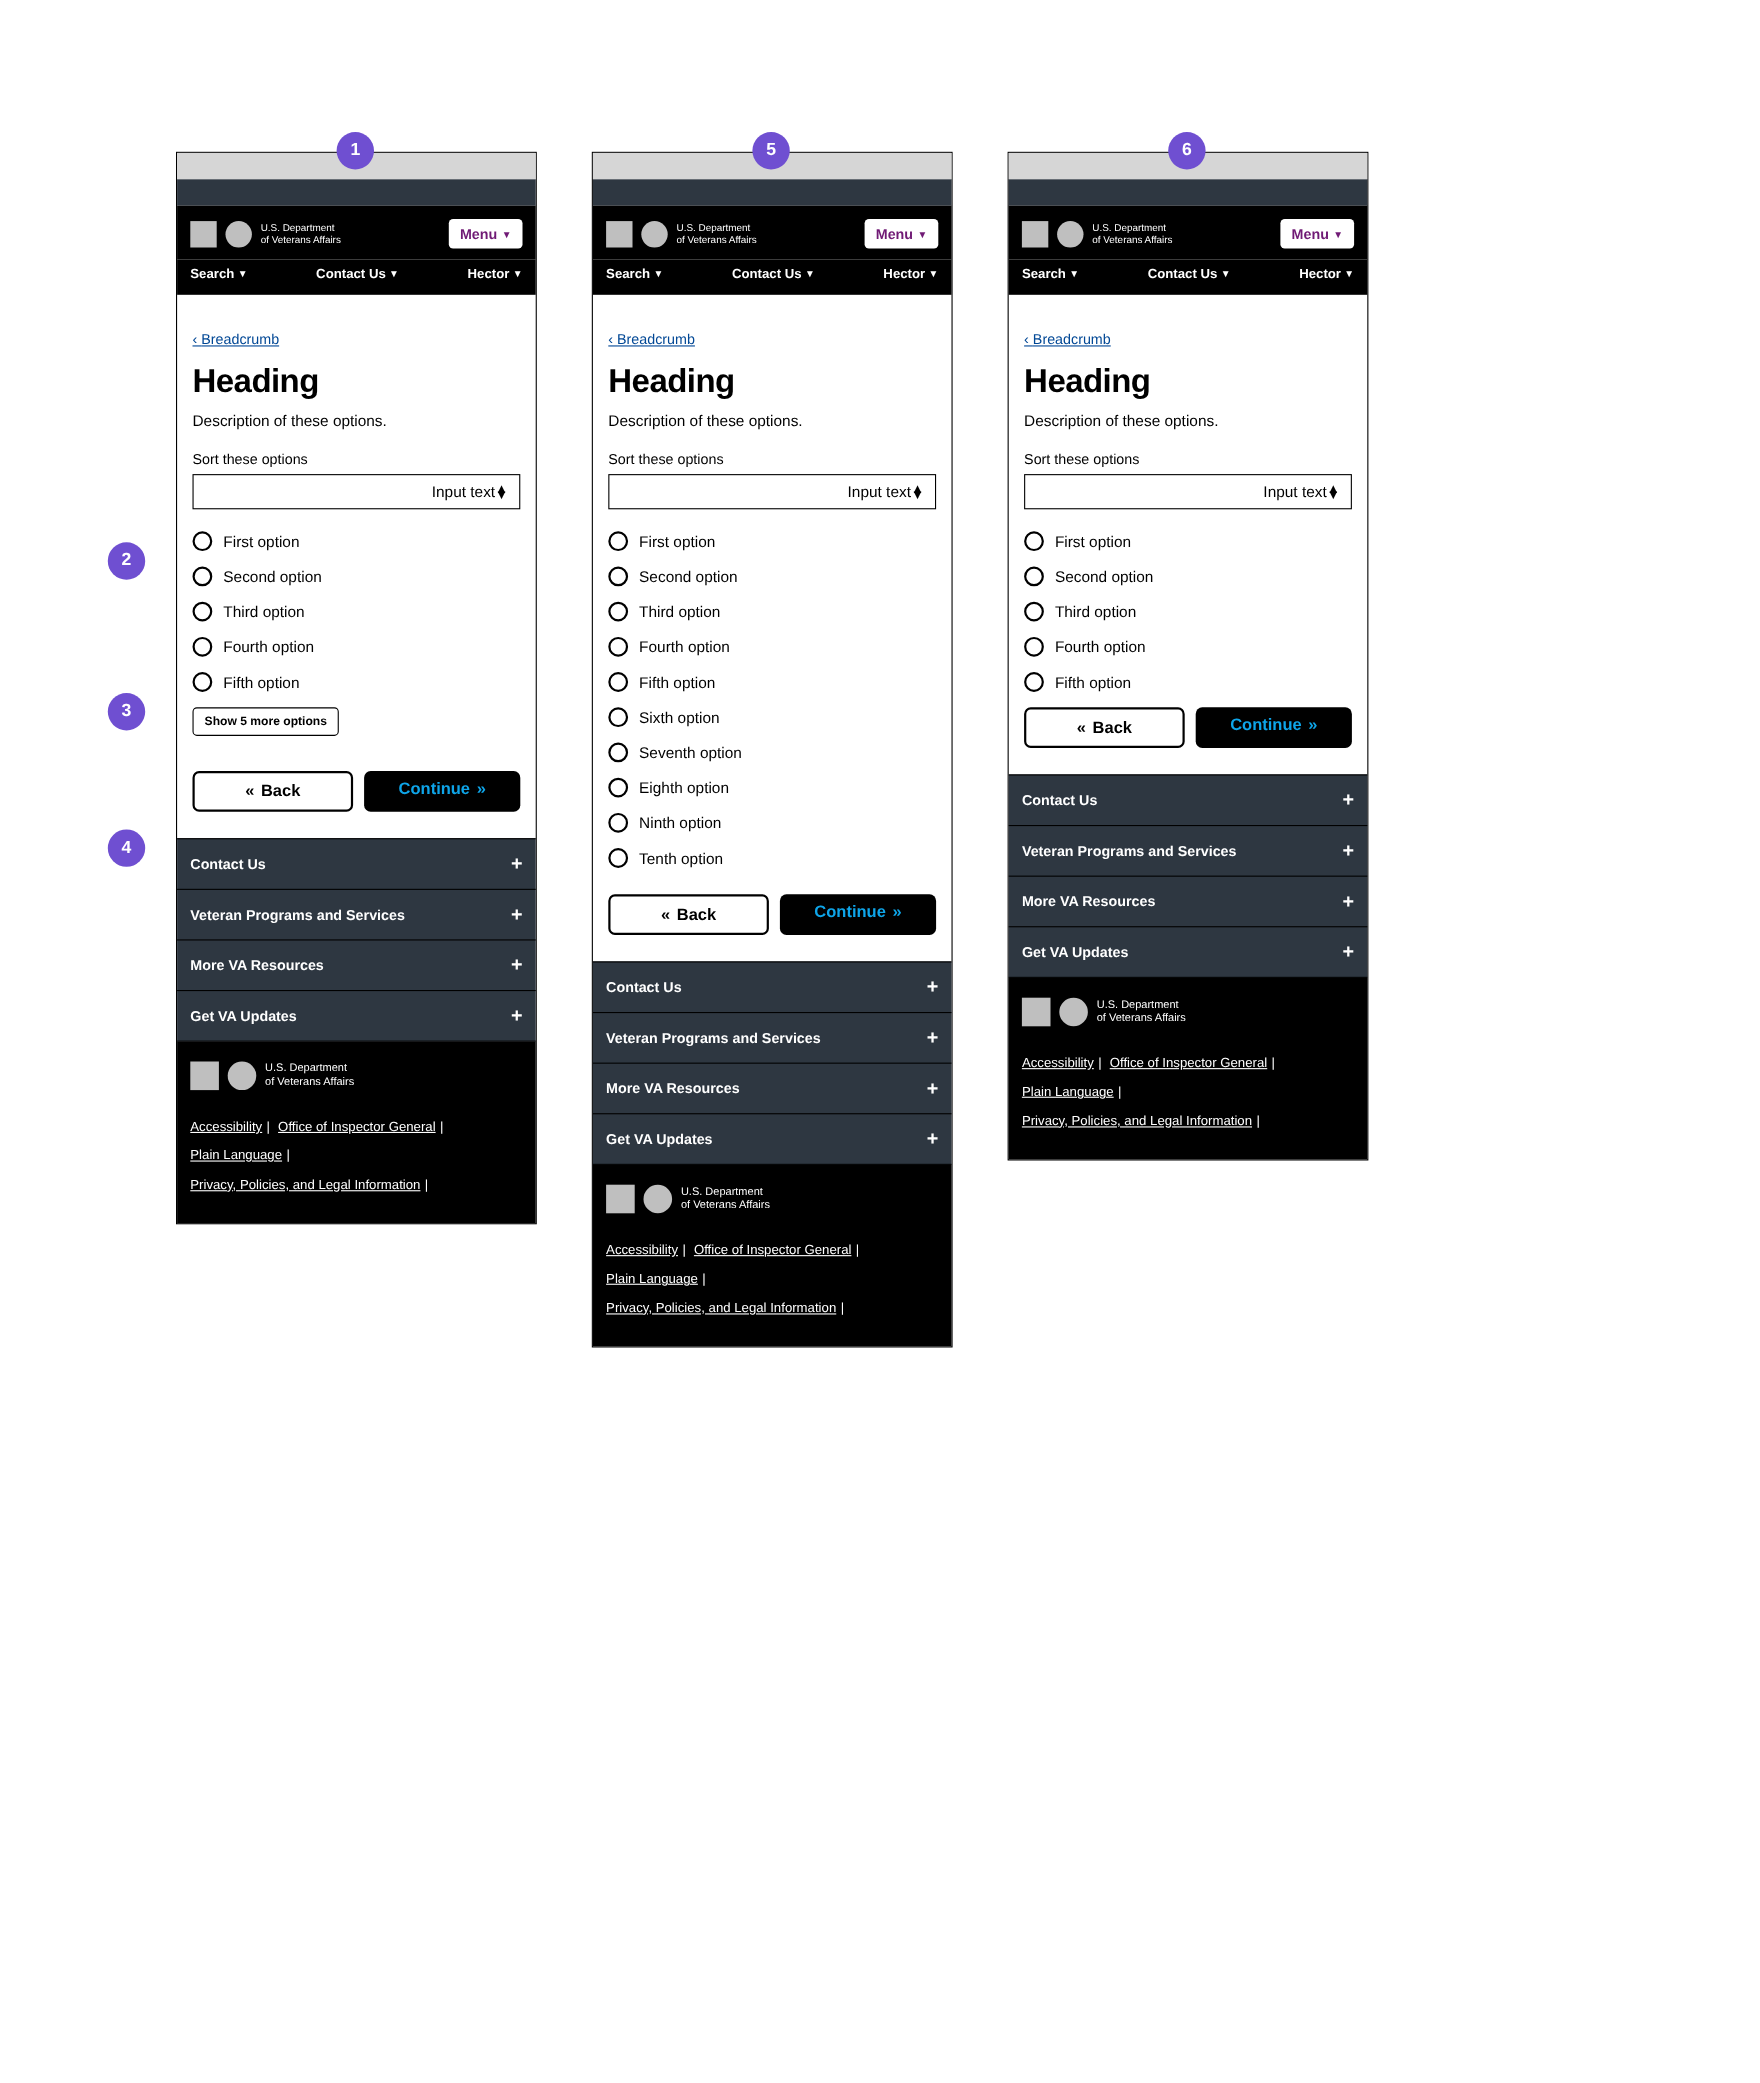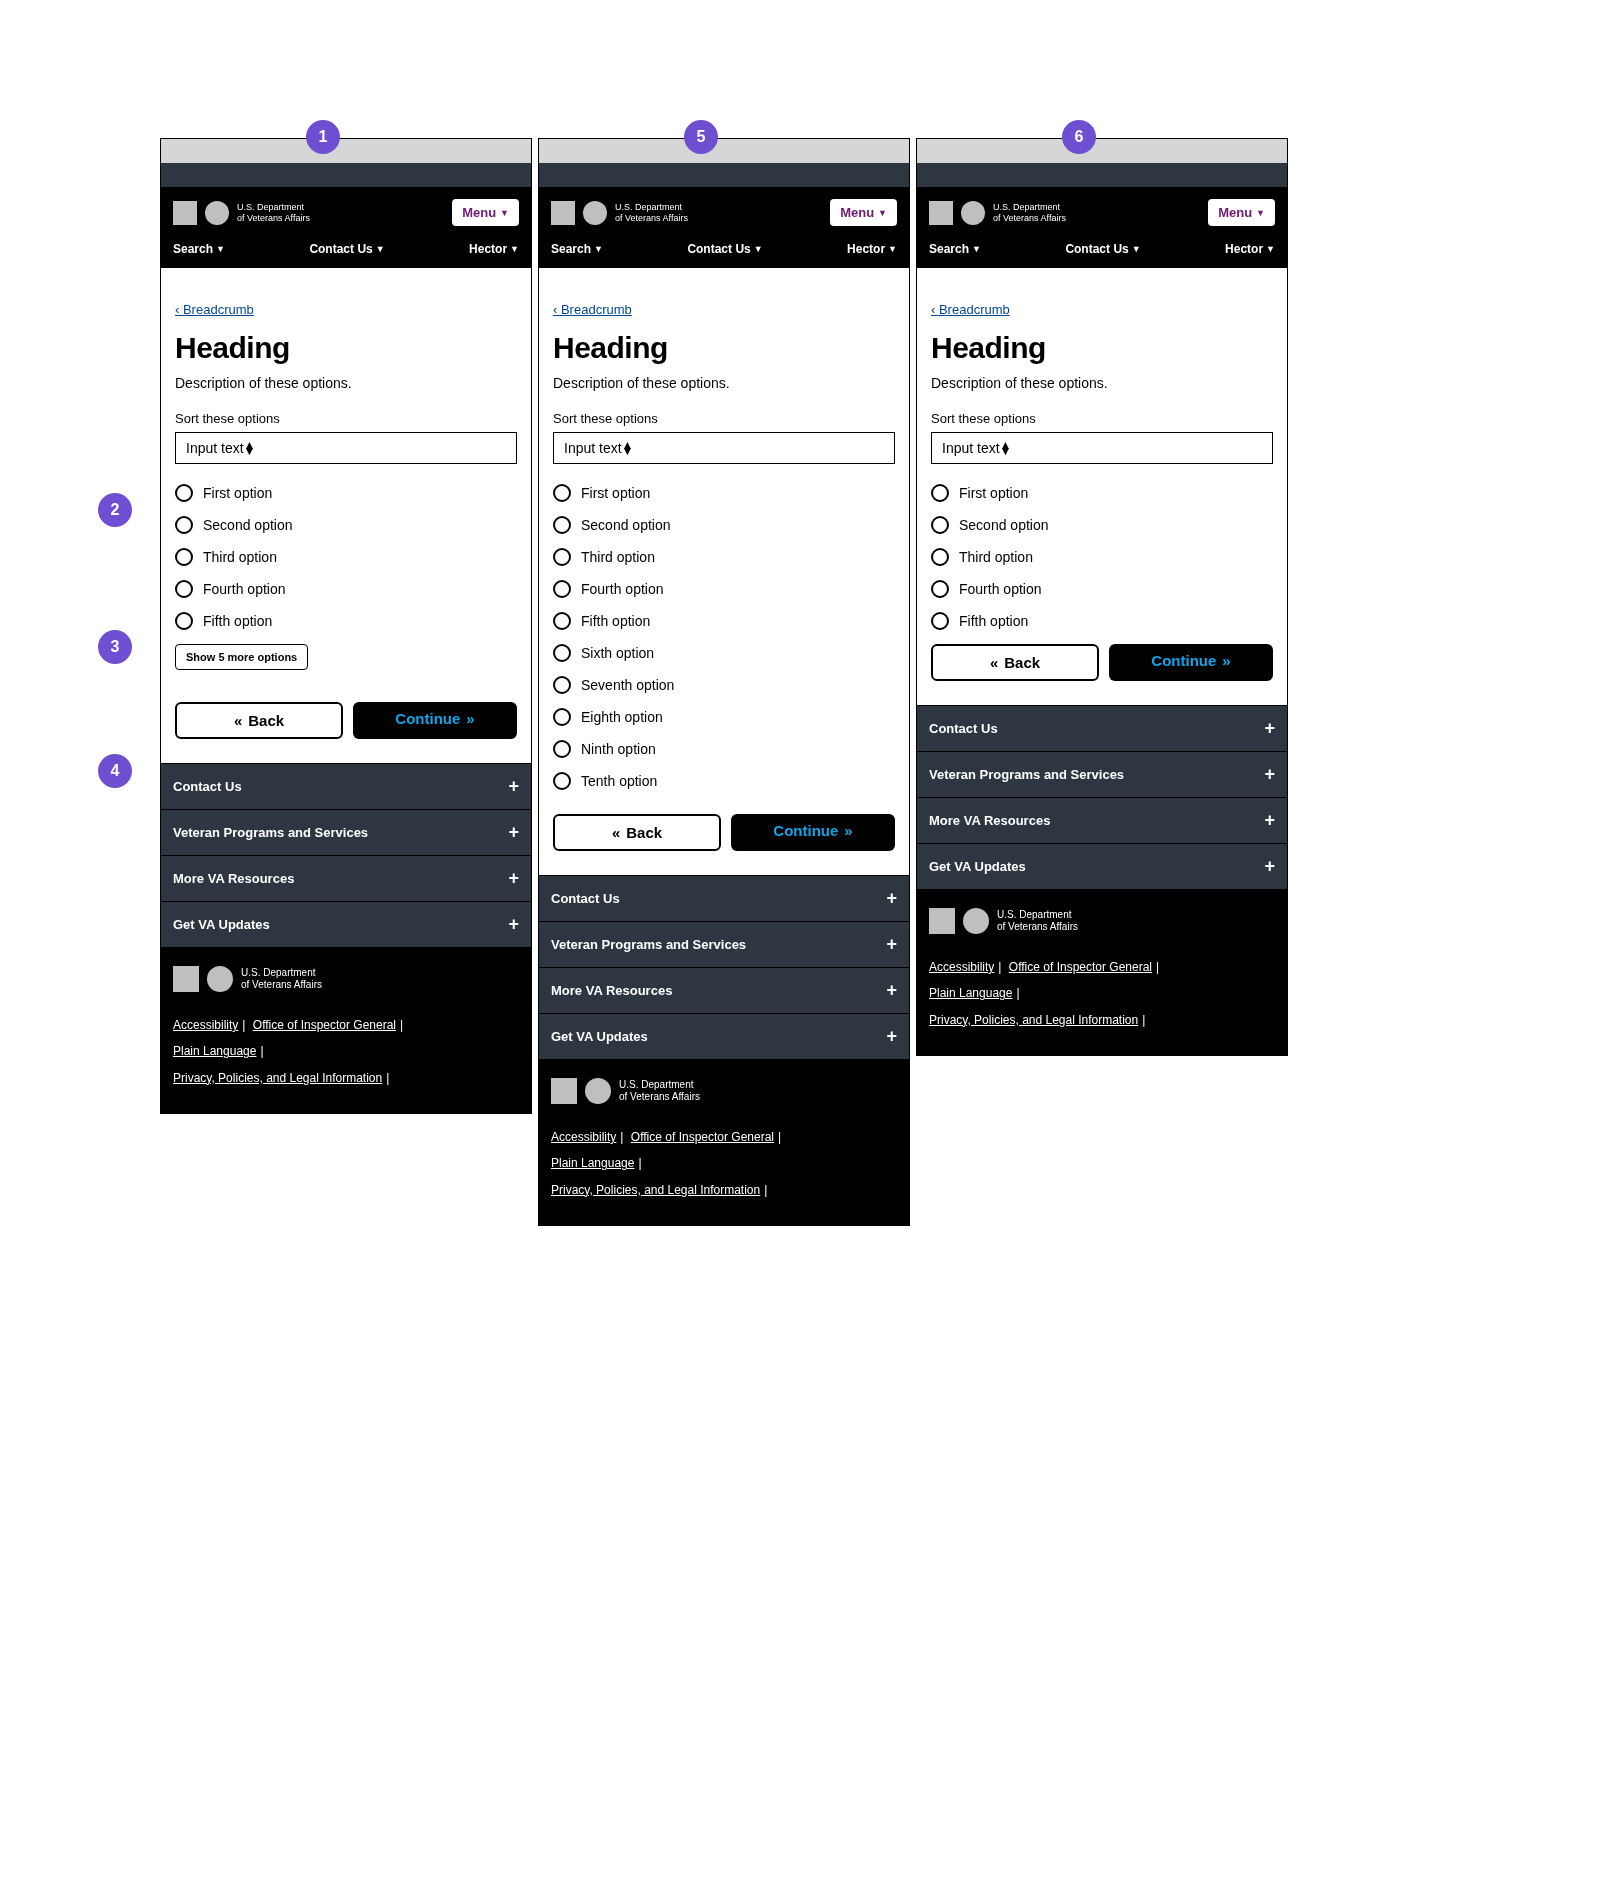--- a/index.html
+++ b/index.html
@@ -27,21 +27,21 @@
     display: flex;
     align-items: center;
     justify-content: center;
     font-weight: 700;
     font-size: 16px;
     z-index: 50;
   }
 
   .frame {
     position: absolute;
-    width: 372px;
+    width: 328px;
     border: 1px solid #000;
     background: #fff;
     display: flex;
     flex-direction: column;
   }
 
   .status-bar { height: 24px; background: #d6d6d6; }
   .dark-strip { height: 24px; background: #2e3741; }
 
   .header-black {
@@ -69,21 +69,21 @@
   .nav-item { display:flex; align-items:center; gap:3px; cursor:pointer; }
   .caret-down { font-size:9px; }
 
   .content { padding: 16px 14px 24px 14px; margin-top: 16px; }
   .breadcrumb { color:#004795; font-size:13px; text-decoration:underline; cursor:pointer; display:inline-block; margin-bottom:14px; }
   .page-heading { font-size:30px; font-weight:800; margin-bottom:10px; letter-spacing:-0.5px; }
   .page-desc { font-size:14px; margin-bottom:20px; }
   .sort-label { font-size:13px; margin-bottom:6px; display:block; }
   .select-box {
     width:100%; border:1.5px solid #000; padding:7px 10px;
-    font-size:14px; display:flex; justify-content:flex-start; align-items:center;
+    font-size:14px; display:flex; justify-content:flex-end; align-items:center;
     margin-bottom:20px; cursor:pointer;
   }
   .updown { font-size:12px; line-height:0.5; display:flex; flex-direction:column; }
 
   .radio-list { display:flex; flex-direction:column; gap:14px; margin-bottom:14px; }
   .radio-row { display:flex; align-items:center; gap:10px; cursor:pointer; }
   .radio-circle { width:18px; height:18px; border:2px solid #000; border-radius:50%; flex-shrink:0; }
   .radio-label { font-size:14px; }
 
   .show-more {

